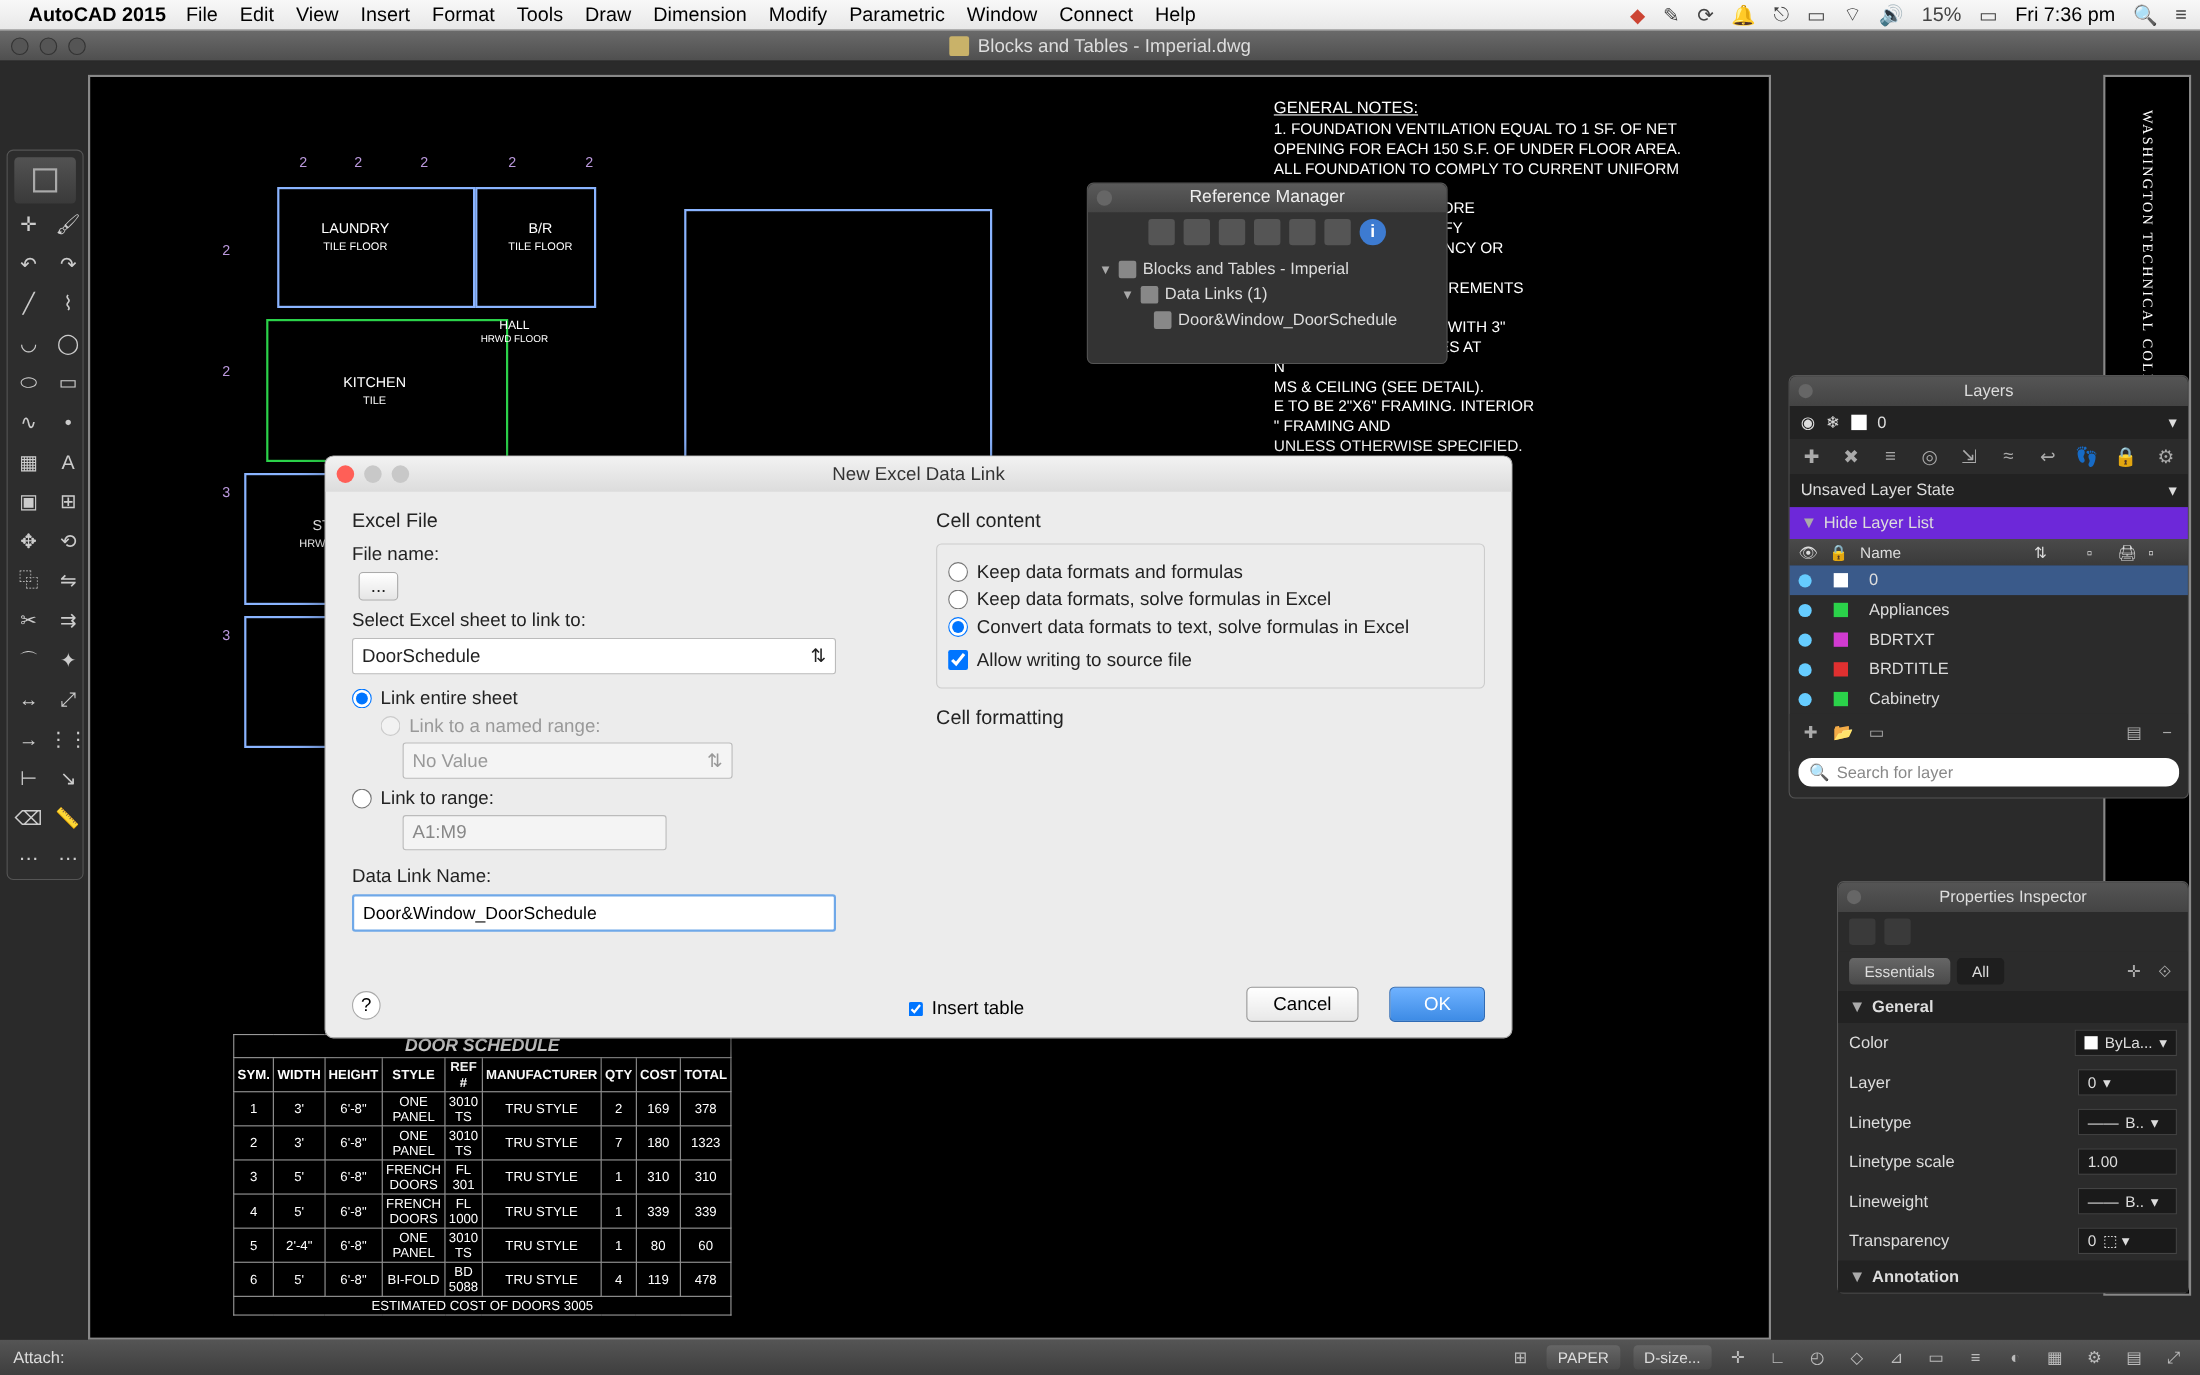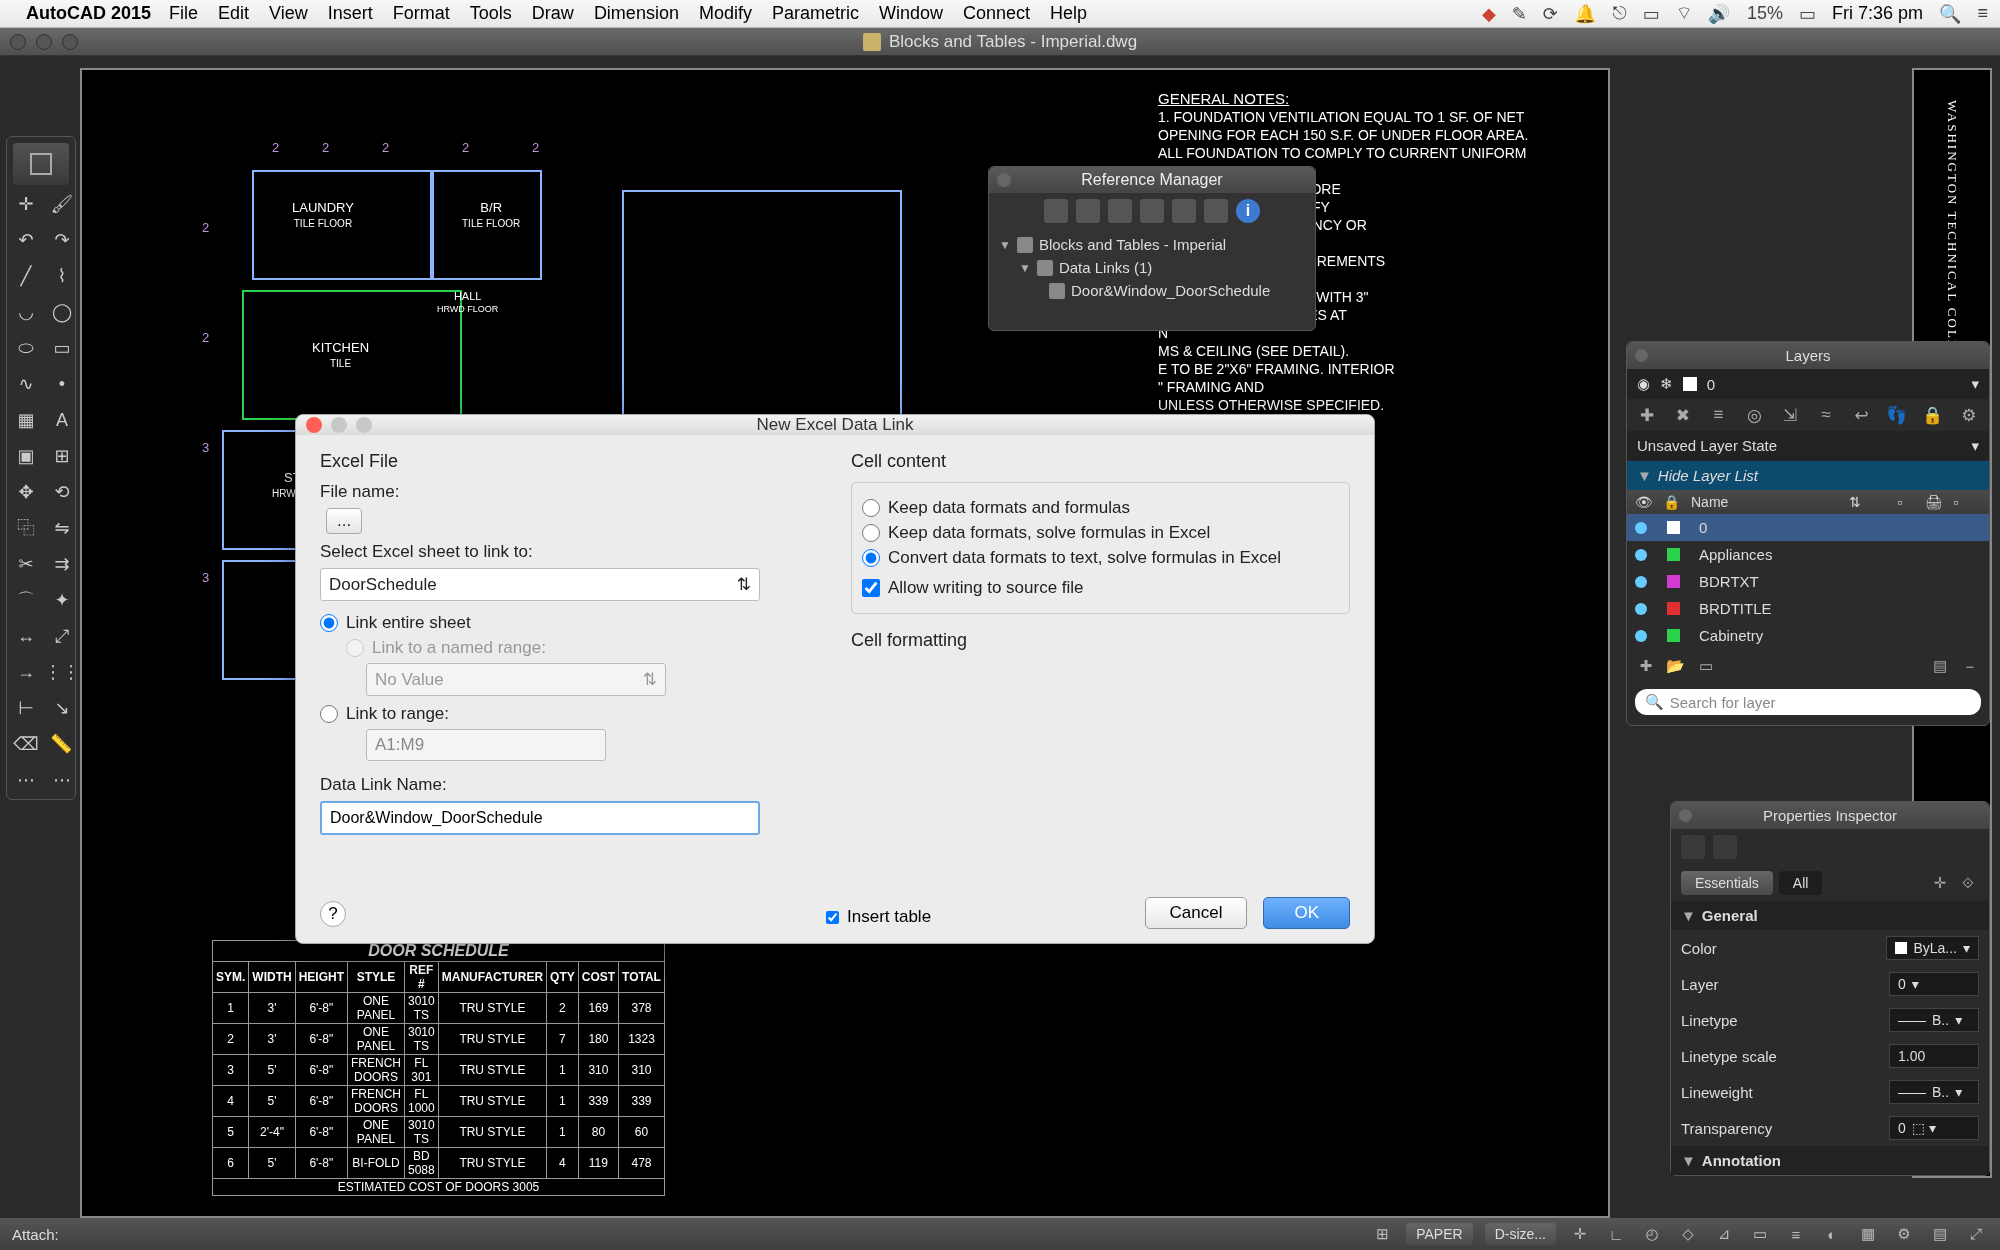--- a/index.html
+++ b/index.html
@@ -57,21 +57,21 @@
 
 
 .layers { position: absolute; right: 10px; top: 285px; width: 364px; background: #2b2b2b; border: 1px solid #555; border-radius: 6px; color:#ddd; font-size:15px; }
 .panelhdr { background: linear-gradient(#555,#444); text-align:center; padding:5px; border-radius:6px 6px 0 0; position:relative;}
 .panelhdr .pclose{position:absolute;left:8px;top:7px;width:13px;height:13px;border-radius:50%;background:#666;}
 .layers .row1 { display:flex; align-items:center; gap:10px; padding:6px 10px; background:#222;}
 .layers .row1 .swatch{width:14px;height:14px;background:#fff;}
 .layers .icorow { display:flex; gap:12px; padding:6px 10px; background:#2b2b2b; justify-content:space-between;}
 .layers .icorow span{width:20px;height:20px;color:#aaa;font-size:17px;display:flex;align-items:center;justify-content:center;}
 .layers .state { padding:6px 10px; background:#222; display:flex; justify-content:space-between;}
-.layers .hidehdr { padding:6px 10px; background:#0c4a6e;font-style:italic;}
+.layers .hidehdr { padding:6px 10px; background:#6d28d9;}
 .layers .listhdr { display:grid; grid-template-columns:28px 28px 1fr 48px 28px 28px 28px; padding:4px 8px; background: linear-gradient(#4a4a4a,#3a3a3a); font-size:14px; align-items:center;}
 .layers .lrow { display:grid; grid-template-columns:28px 28px 1fr; padding:5px 8px; align-items:center; gap:4px;}
 .layers .lrow .dot{width:12px;height:12px;border-radius:50%;}
 .layers .lrow .sw{width:13px;height:13px;}
 .layers .btmrow{ display:flex; gap:8px; padding:6px 8px; background:#2b2b2b; align-items:center;}
 .layers .btmrow span{width:22px;height:22px;color:#aaa;display:flex;align-items:center;justify-content:center;}
 .layers .search{ margin:6px 8px 10px; background:#fff; border-radius:12px; padding:4px 10px; color:#888; font-size:15px; display:flex; align-items:center; gap:6px;}
 
 
 .props { position: absolute; right: 10px; top: 745px; width: 320px; background:#2b2b2b; border:1px solid #555; border-radius:6px; color:#ddd; font-size:15px;}
@@ -81,36 +81,36 @@
 .props .tabs .spacer2 {flex:1;}
 .props .tabs .ic { width:22px; height:22px; color:#aaa; display:flex; align-items:center; justify-content:center;}
 .props .sectionhdr { padding:6px 10px; background:#222;}
 .props .prow { display:flex; justify-content:space-between; padding:6px 10px; align-items:center;}
 .props .prow .val { background:#1a1a1a; padding:3px 8px; min-width:90px; font-size:14px; display:flex; align-items:center; gap:6px; border:1px solid #444;}
 .props .iconsrow{display:flex;gap:8px;padding:6px 10px;}
 .props .iconsrow span{width:24px;height:24px;background:#3a3a3a;border-radius:3px;}
 
 
 .modal { position: absolute; left: 295px; top: 358px; width: 1080px; height: 530px; background: #ececec; border: 1px solid #aaa; border-radius: 8px; box-shadow: 0 8px 30px rgba(0,0,0,.5); }
-.modal .mtitle { height: 20px; background: linear-gradient(#f2f2f2,#dcdcdc); border-radius:8px 8px 0 0; display:flex; align-items:center; justify-content:center; font-size:17px; color:#333; position:relative;}
+.modal .mtitle { height: 32px; background: linear-gradient(#f2f2f2,#dcdcdc); border-radius:8px 8px 0 0; display:flex; align-items:center; justify-content:center; font-size:17px; color:#333; position:relative;}
 .modal .mtitle .traf { position:absolute; left:10px; display:flex; gap:9px;}
 .modal .mtitle .traf span{width:16px;height:16px;border-radius:50%;}
 .modal .mbody { display:flex; padding: 16px 24px; gap: 32px; font-size:17px; color:#222;}
 .modal .col { flex:1; }
 .modal label { display:block; margin: 6px 0; }
 .modal .hdr { font-size:18px; margin-bottom:10px; }
 .modal .field { background:#fff; border:1px solid #bbb; padding:5px 8px; border-radius:3px; width: 420px; display:flex; align-items:center;}
 .modal .browsebtn { display:inline-block; border:1px solid #aaa; border-radius:4px; padding:2px 10px; background:linear-gradient(#fff,#e5e5e5); margin-left:6px;}
 .modal input[type=text] { font-size:16px; border:none; outline:none; width:100%; background:transparent;}
 .modal .radiorow, .modal .checkrow { display:flex; align-items:center; gap:8px; margin:5px 0;}
 .modal .radiorow input, .modal .checkrow input { width:18px; height:18px;}
 .modal .indent1 { margin-left:26px;}
 .modal .selinput { background:#fff; border:2px solid #6fa8e8; padding:5px 8px; border-radius:3px; width: 440px;}
 .modal .disabled { color:#999;}
-.modal .footer { position:absolute; bottom:14px; right:24px; display:flex; gap:16px; align-items:center;}
+.modal .footer { position:absolute; bottom:14px; right:24px; display:flex; gap:28px; align-items:center;}
 .modal .footer button { font-size:17px; padding:5px 24px; border-radius:5px; border:1px solid #999; background:linear-gradient(#fff,#e8e8e8);}
 .modal .footer .ok { background: linear-gradient(#6fb2ff,#3d8be5); color:#fff; border-color:#2f6bb5; padding:5px 30px;}
 .modal .helpbtn { position:absolute; bottom:16px; left:24px; width:26px; height:26px; border-radius:50%; border:1px solid #aaa; background:#fff; text-align:center; line-height:24px; font-size:17px;}
 .modal .insertrow { position:absolute; bottom:16px; left:530px; display:flex; align-items:center; gap:8px; font-size:17px;}
 
 
 .doortable { position:absolute; left:130px; top:870px; width:400px; color:#fff; font-size:12px; font-family: monospace;}
 .doortable table{border-collapse:collapse;width:100%;}
 .doortable th,.doortable td{border:1px solid #999;padding:1px 3px;text-align:center;}
 .doortable .thdr{font-size:16px;font-style:italic;}

